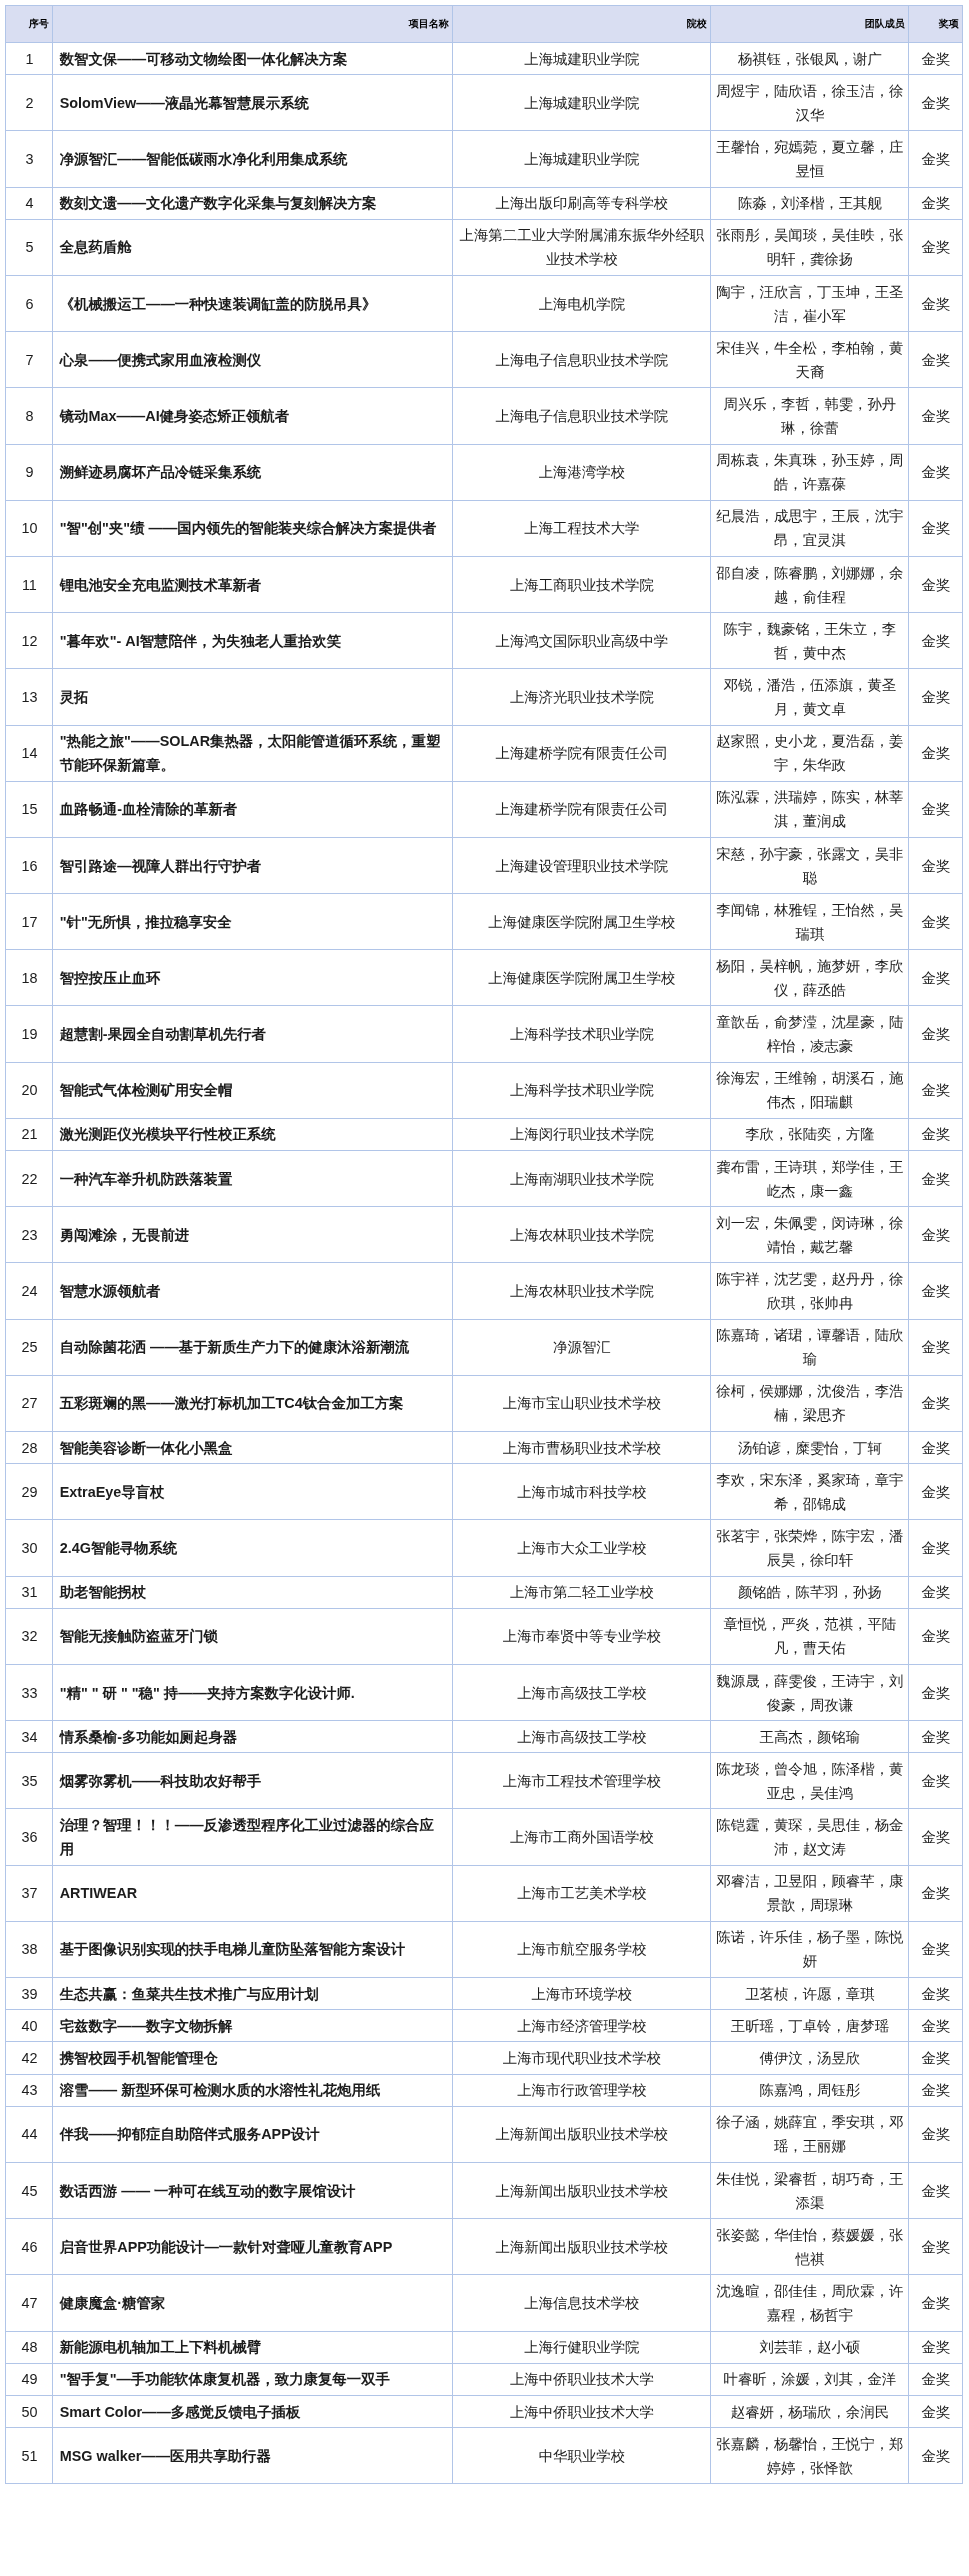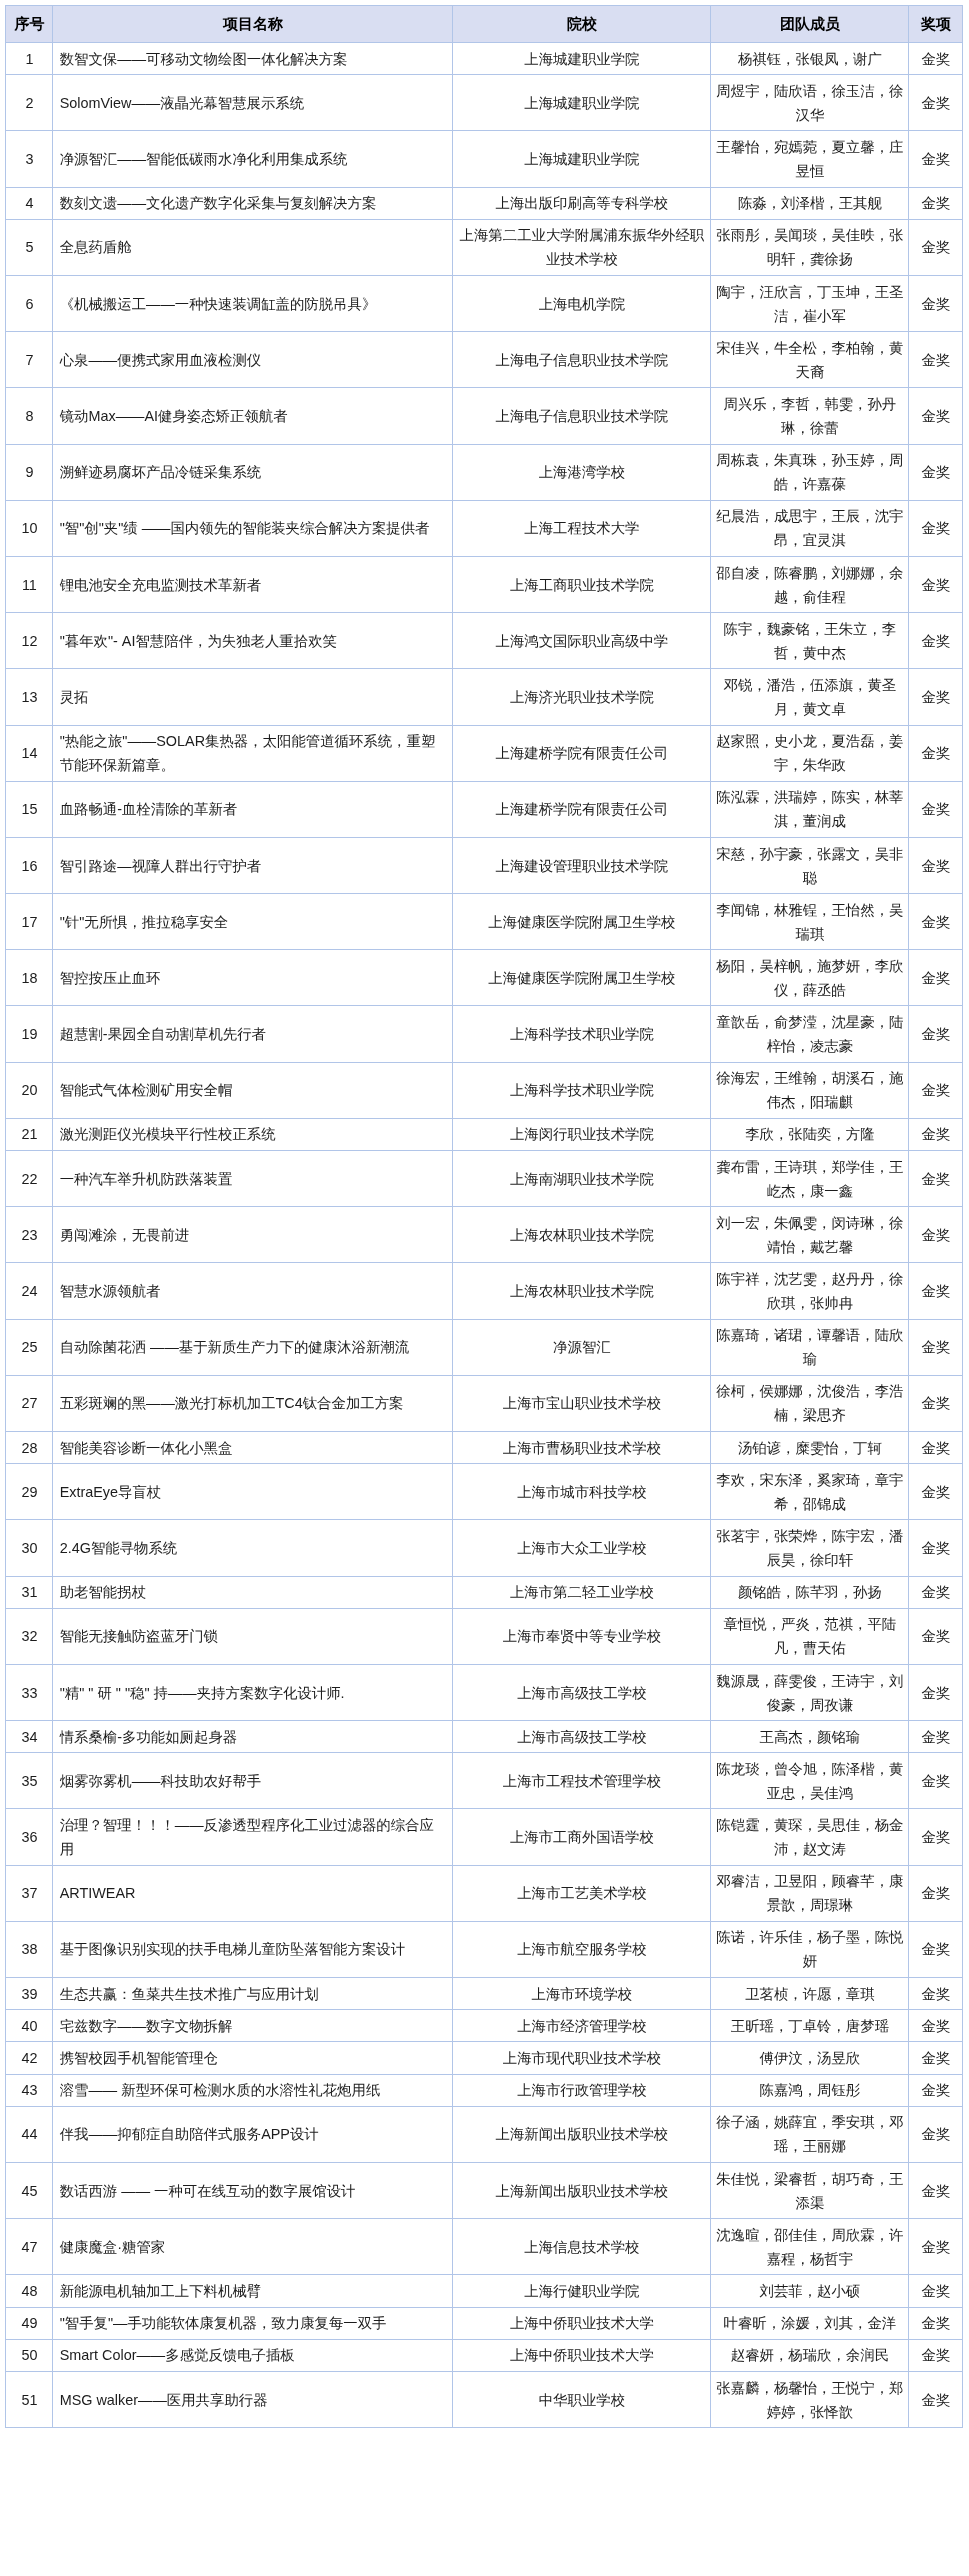--- a/index.html
+++ b/index.html
@@ -29,27 +29,29 @@
     font-size:14.4px;
     line-height:24px;
     padding:3.6px 4.5px;
     text-align:center;
     vertical-align:middle;
     word-break:break-word;
   }
   .award-table th{
     background:var(--header-bg);
     font-weight:bold;
-    font-size:15px;
+    font-size:10px;
     padding:6.3px 3.6px;
     color:#000;
+    text-align:right;
   }
   .award-table td.c-name{
     text-align:left;
     padding-left:6.3px;
+    font-weight:bold;
   }
   col.w-no{width:47px;}
   col.w-name{width:400px;}
   col.w-school{width:258px;}
   col.w-members{width:198px;}
   col.w-award{width:54px;}
 </style>
 </head>
 <body>
 
@@ -367,20 +369,27 @@
     <td class="c-award">金奖</td>
   </tr>
         <tr>
     <td class="c-no">45</td>
     <td class="c-name">数话西游 —— 一种可在线互动的数字展馆设计</td>
     <td class="c-school">上海新闻出版职业技术学校</td>
     <td class="c-members">朱佳悦，梁睿哲，胡巧奇，王添渠</td>
     <td class="c-award">金奖</td>
   </tr>
         <tr>
+    <td class="c-no">46</td>
+    <td class="c-name">启音世界APP功能设计—一款针对聋哑儿童教育APP</td>
+    <td class="c-school">上海新闻出版职业技术学校</td>
+    <td class="c-members">张姿懿，华佳怡，蔡媛媛，张恺祺</td>
+    <td class="c-award">金奖</td>
+  </tr>
+        <tr>
     <td class="c-no">47</td>
     <td class="c-name">健康魔盒·糖管家</td>
     <td class="c-school">上海信息技术学校</td>
     <td class="c-members">沈逸暄，邵佳佳，周欣霖，许嘉程，杨哲宇</td>
     <td class="c-award">金奖</td>
   </tr>
         <tr>
     <td class="c-no">48</td>
     <td class="c-name">新能源电机轴加工上下料机械臂</td>
     <td class="c-school">上海行健职业学院</td>

